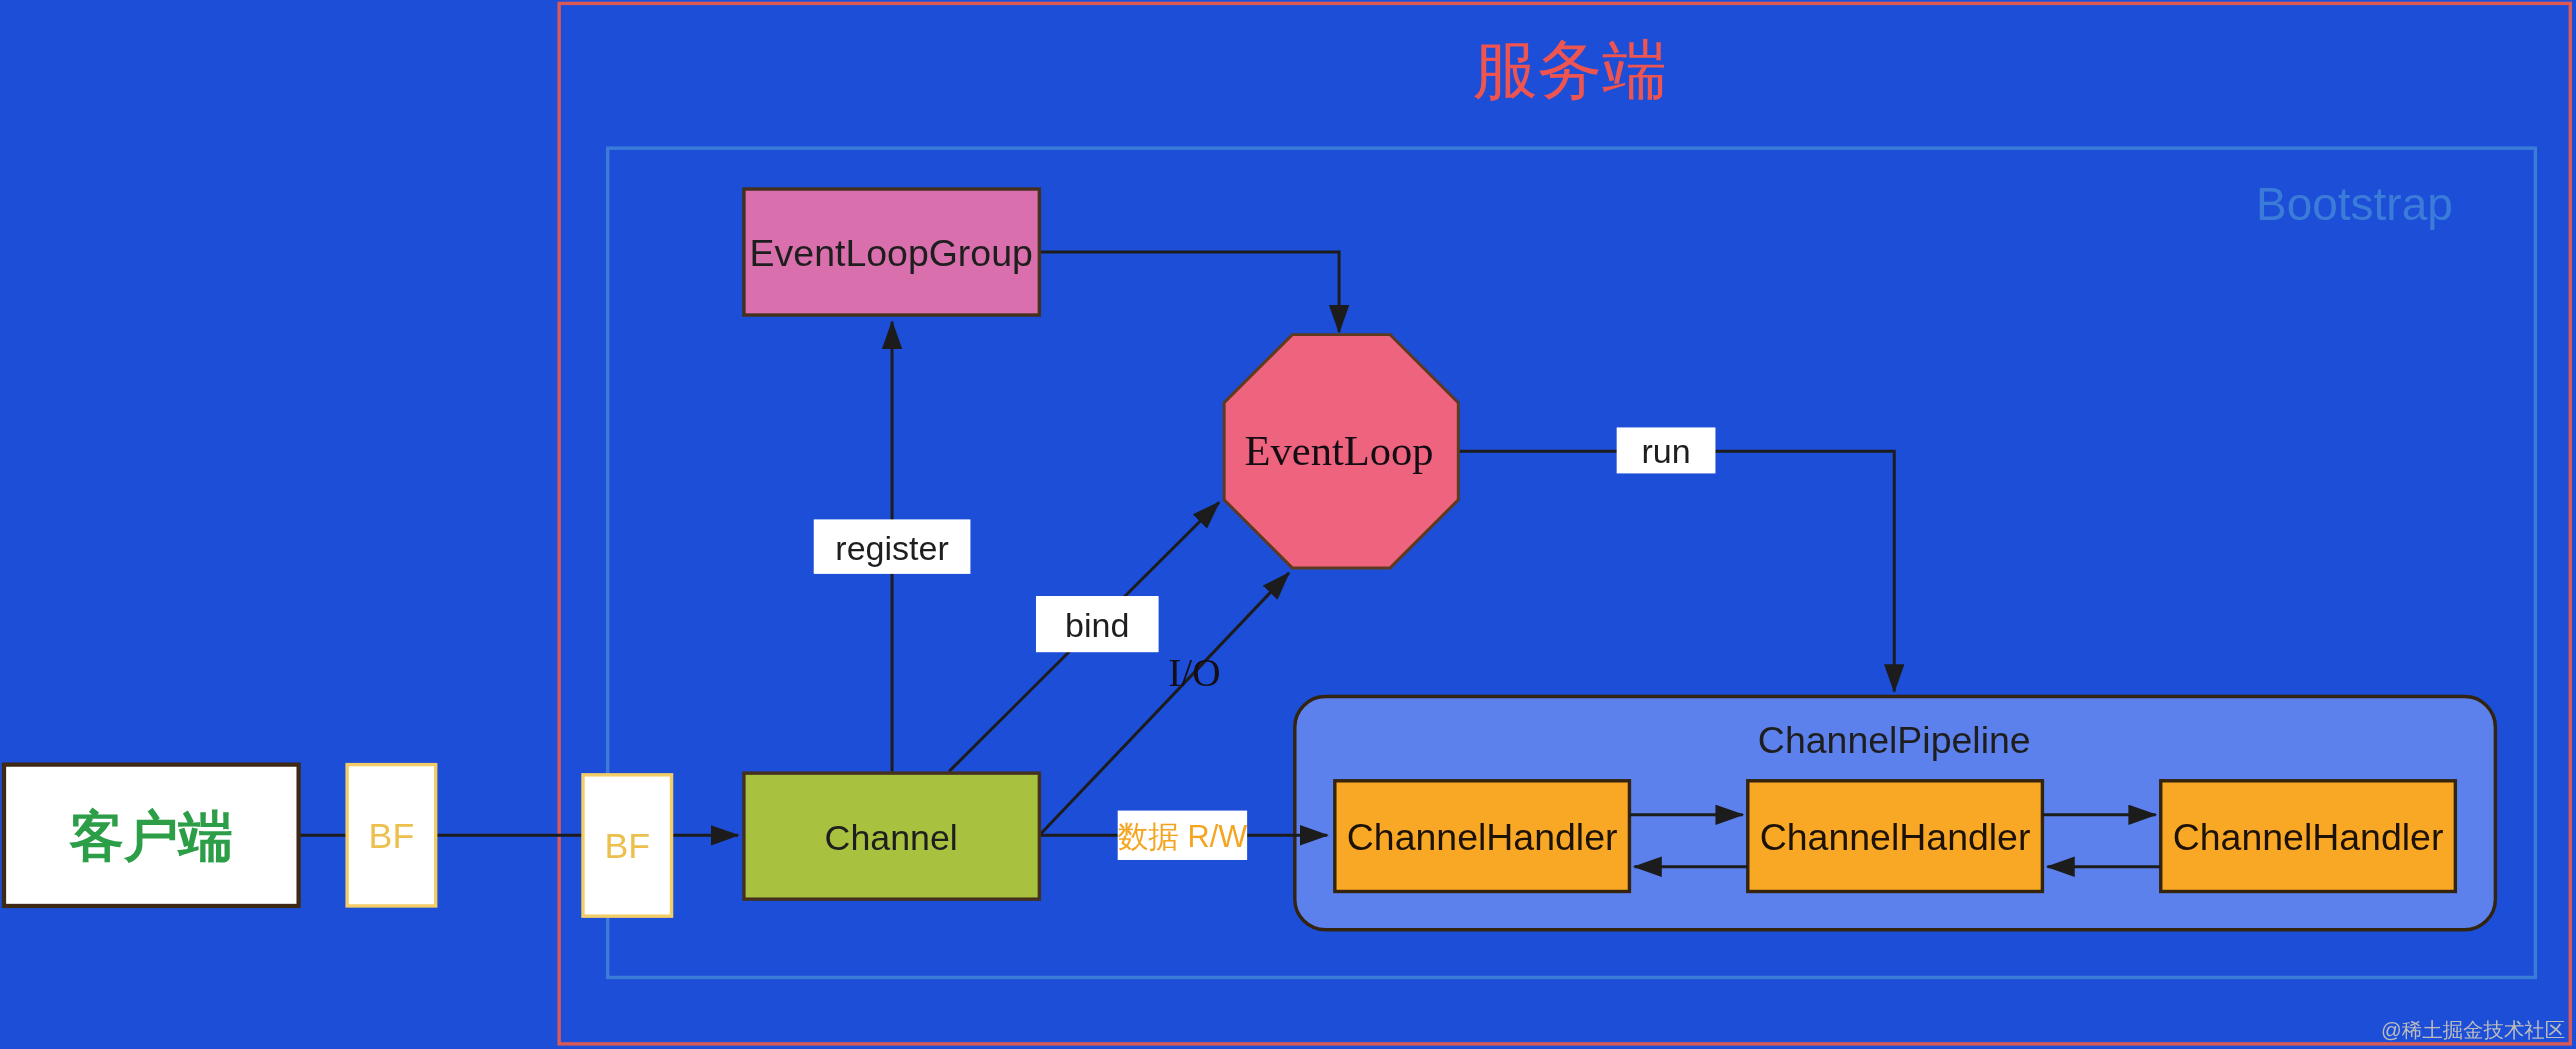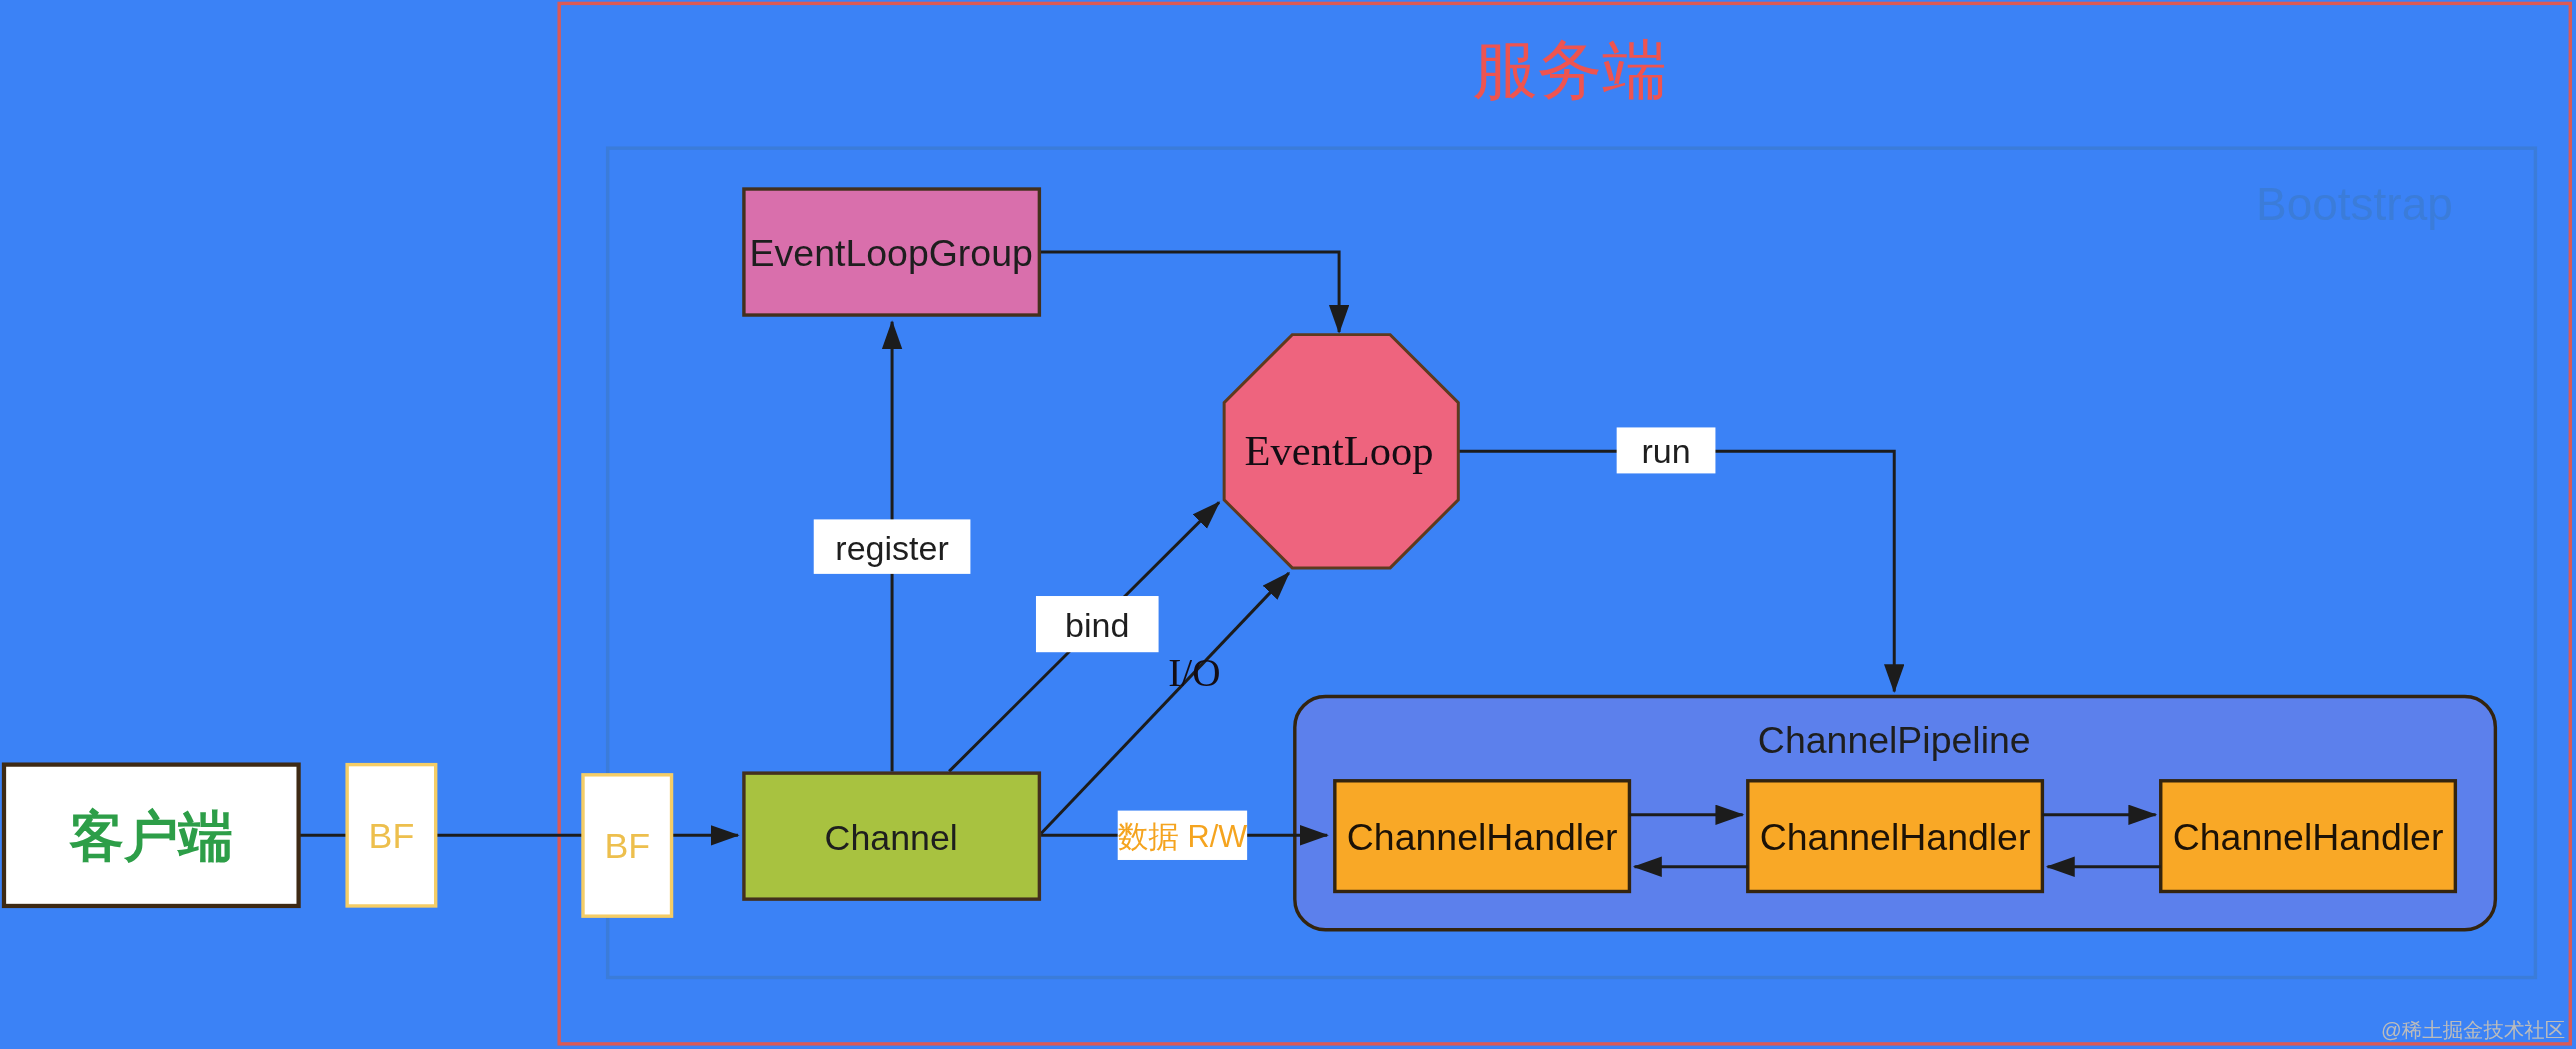--- a/index.html
+++ b/index.html
@@ -1,16 +1,16 @@
 <!DOCTYPE html>
 <html style="font-size:13.6px"><head>
 <meta charset="utf-8">
 <style>
   html,body{margin:0;padding:0;background:#ffffff;}
-  .stage{position:relative;width:2576px;height:1049px;background:#3b82f6;overflow:hidden;}
+  .stage{position:relative;width:2576px;height:1049px;background:#1d4ed8;overflow:hidden;}
   svg{display:block;}
   .t{font-family:"Liberation Sans","DejaVu Sans",sans-serif;fill:#1e1e1e;}
   .t-serif{font-family:"Liberation Serif","DejaVu Serif",serif;fill:#140d14;}
   .mid{text-anchor:middle;}
   .end{text-anchor:end;}
   .title-cn{font-size:76px;fill:#EE5450;}
   .bootstrap{font-size:54px;fill:#3B7CD9;}
   .client-cn{font-size:64px;fill:#2D9E48;font-weight:600;}
   .bf{font-size:42px;fill:#EDBF4D;}
   .node-label{font-size:44px;}

